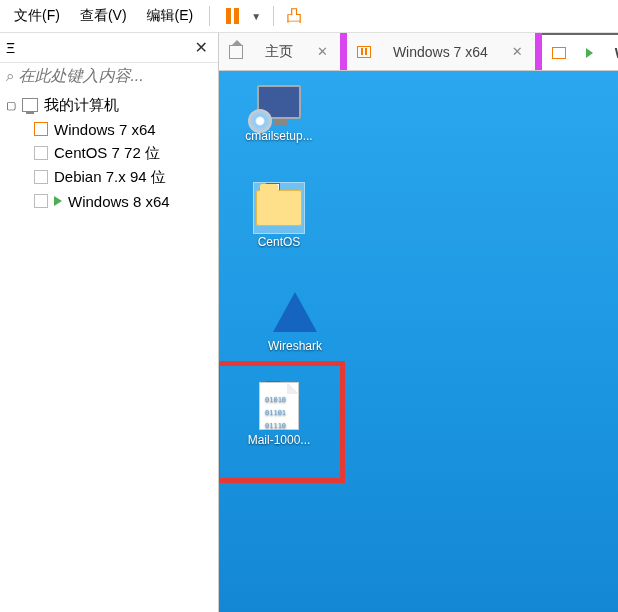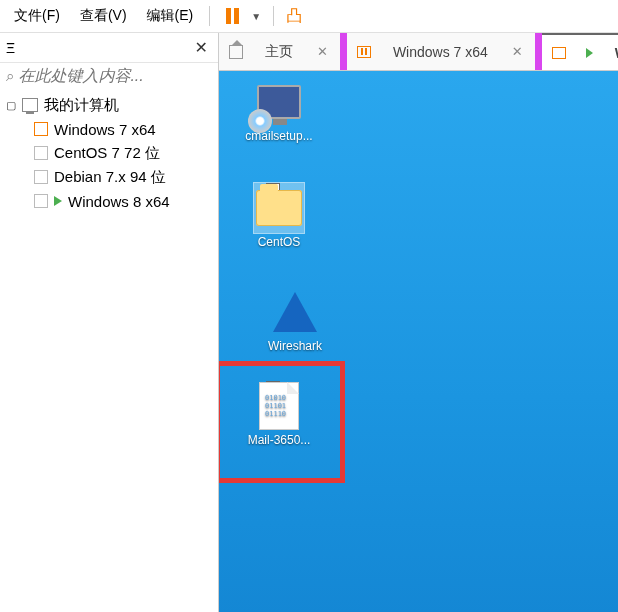--- a/index.html
+++ b/index.html
@@ -237,21 +237,21 @@
     width:0;height:0;border-left:22px solid transparent;border-right:22px solid transparent;
     border-bottom:40px solid #1565c0;
   }
   .file{
     width:40px;height:48px;background:#fff;position:relative;
     box-shadow:inset 0 0 0 1px #ccc;
   }
   .file::before{content:"";position:absolute;top:0;right:0;width:12px;height:12px;background:#eee;
     clip-path:polygon(0 0,100% 100%,0 100%);}
   .bin{
-    position:absolute;top:12px;left:6px;font-family:monospace;font-size:7px;color:#67a4d8;line-height:8px;
+    position:absolute;top:12px;left:6px;font-family:monospace;font-size:7px;color:#67a4d8;line-height:13px;
   }
   .red-box{
     position:absolute;border:5px solid #e53935;
   }
 </style>
 </head>
 <body>
 
 <div class="menubar">
   <div class="menu-item">文件(F)</div>
@@ -354,19 +354,19 @@
         <div>Wireshark</div>
       </div>
 
       <div class="desk-icon" style="left:20px; top:310px;">
         <div class="thumb">
           <div class="chk">✓</div>
           <div class="file">
               <div class="bin">01010<br>01101<br>01110</div>
             </div>
         </div>
-        <div>Mail-3650...</div>
+        <div>Mail-1000...</div>
       </div>
 
       <div class="red-box" style="left:-4px; top:290px; width:130px; height:122px;"></div>
     </div>
   </div>
 </div>
 
 </body></html>

